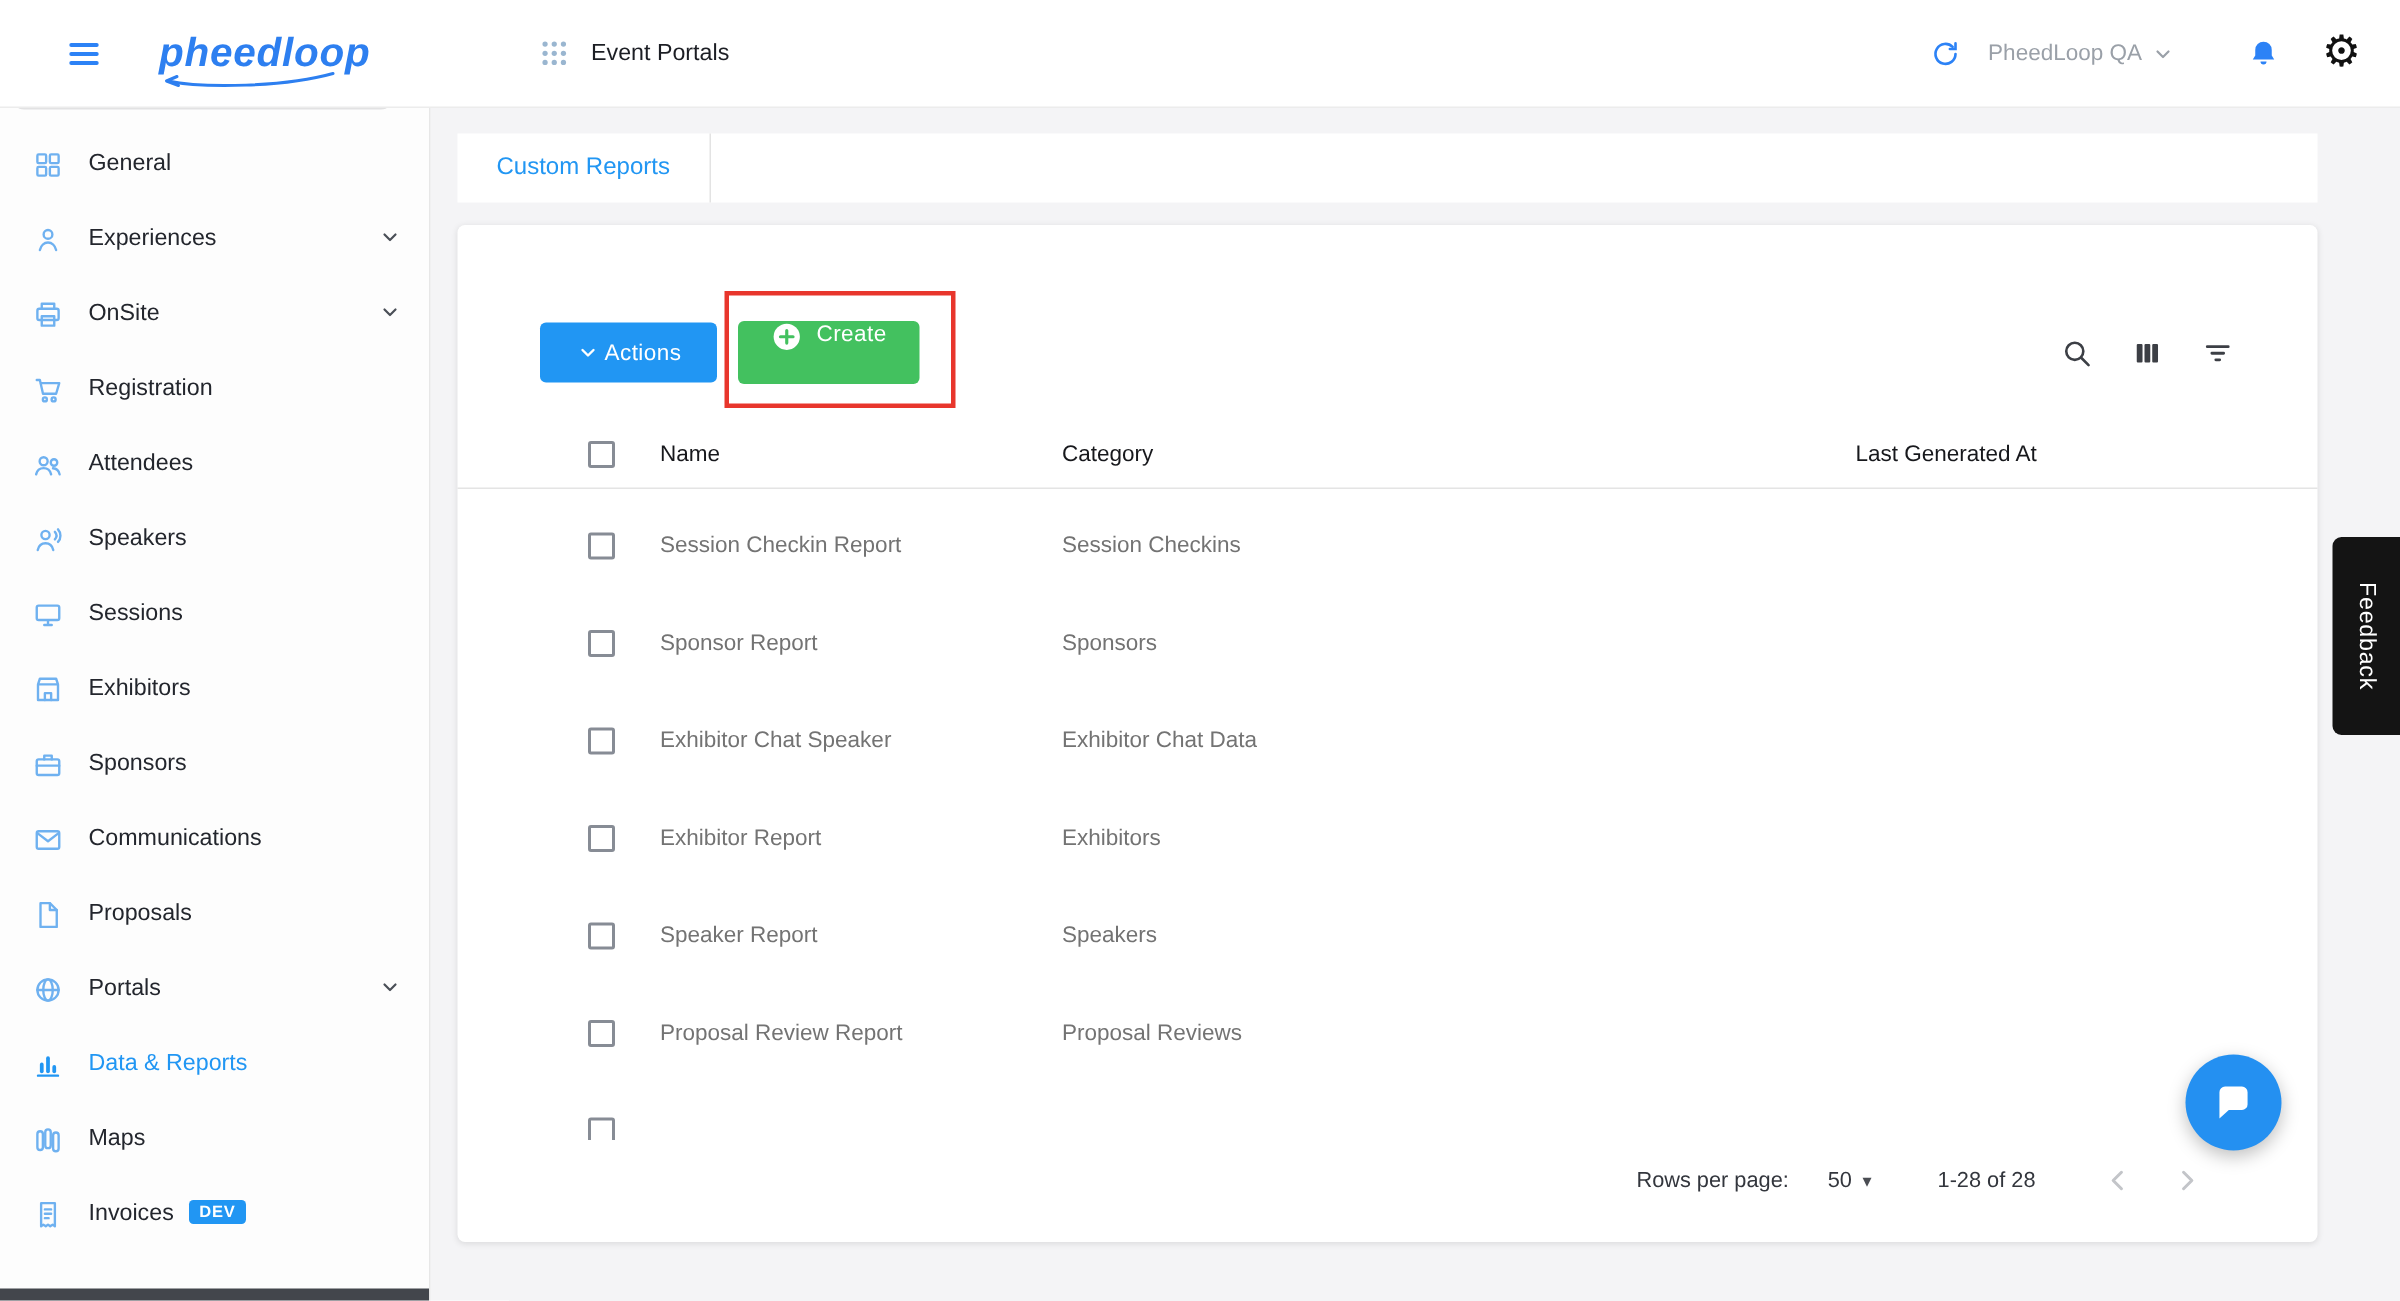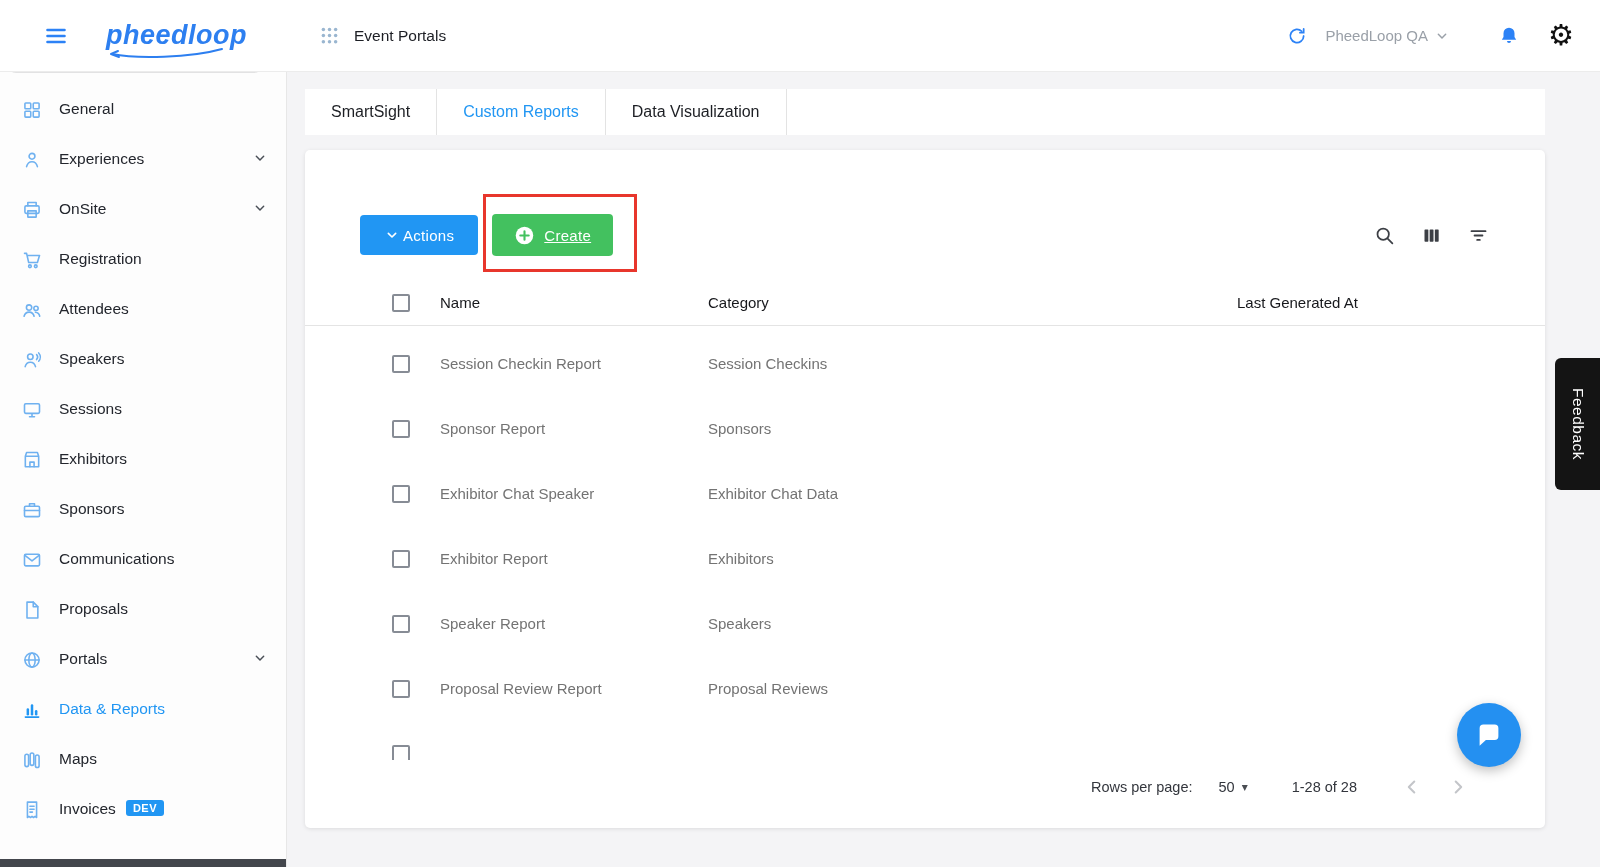--- a/index.html
+++ b/index.html
@@ -9,21 +9,21 @@
     background:#f4f4f6;
     position:relative;
     overflow:hidden;
     color:#20232a;
   }
 
   
   .topbar {
     position:absolute; top:0; left:0; width:1600px; height:72px;
     background:#fff; border-bottom:1px solid #ececec;
-    display:flex; align-items:center; z-index:6;
+    display:flex; align-items:center; z-index:6;gap:40px;
   }
   .topbar-left { width:287px; display:flex; align-items:center; padding-left:44px; flex-shrink:0; }
   .hamburger { color:#2c82f6; cursor:pointer; display:flex; }
   .logo { position:relative; margin-left:38px; cursor:pointer; }
   .logo-text {
     font-size:27px; font-weight:bold; font-style:italic;
     color:#2d7ff0; letter-spacing:.5px;
   }
   .logo-swoosh { position:absolute; left:-6px; bottom:-9px; }
   .topbar-right { flex:1; display:flex; align-items:center; padding:0 26px 0 32px; }
@@ -82,24 +82,24 @@
     position:absolute; top:64px; left:55px; right:56px; height:42px;
     display:flex; align-items:center;
   }
   .actions-btn {
     display:flex; align-items:center; gap:3px;
     background:#2196f3; color:#fff; border:none; border-radius:4px;
     height:40px; padding:0 24px; font-size:15px; font-family:inherit;
     letter-spacing:.3px; cursor:pointer;
   }
   .create-btn {
-    display:flex; align-items:center; gap:9px; margin-left:14px;
+    display:flex; gap:9px; margin-left:14px;
     background:#43c15f; color:#fff; border:none; border-radius:4px;
     height:42px; padding:0 22px; font-size:15px; font-family:inherit;
-    letter-spacing:.3px; cursor:pointer;text-decoration:underline;
+    letter-spacing:.3px; cursor:pointer;
   }
   .annotation {
     position:absolute; top:44px; left:178px; width:154px; height:78px;
     border:3px solid #e8362c; pointer-events:none; z-index:4;
   }
   .tool-icons { margin-left:auto; display:flex; align-items:center; gap:26px; color:#3c3f45; }
   .tool-icons span { display:flex; cursor:pointer; }
 
   .thead, .trow {
     display:grid; grid-template-columns:48px 268px 529px 1fr;
@@ -364,28 +364,22 @@
         <span class="side-label">Invoices</span>
         <span class="dev-badge">DEV</span>
       </div>
     </div>
   <div class="sidebar-cut"></div>
 </nav>
 
 <main class="main">
 
   <div class="tabstrip">
-    <div class="tab">
-        <span>SmartSight</span>
-      </div>
     <div class="tab active">
         <span>Custom Reports</span>
-      </div>
-    <div class="tab">
-        <span>Data Visualization</span>
       </div>
   </div>
 
   <section class="card">
 
     <div class="annotation"></div>
 
     <div class="toolbar">
       <button class="actions-btn">
         <span style="display:flex">

